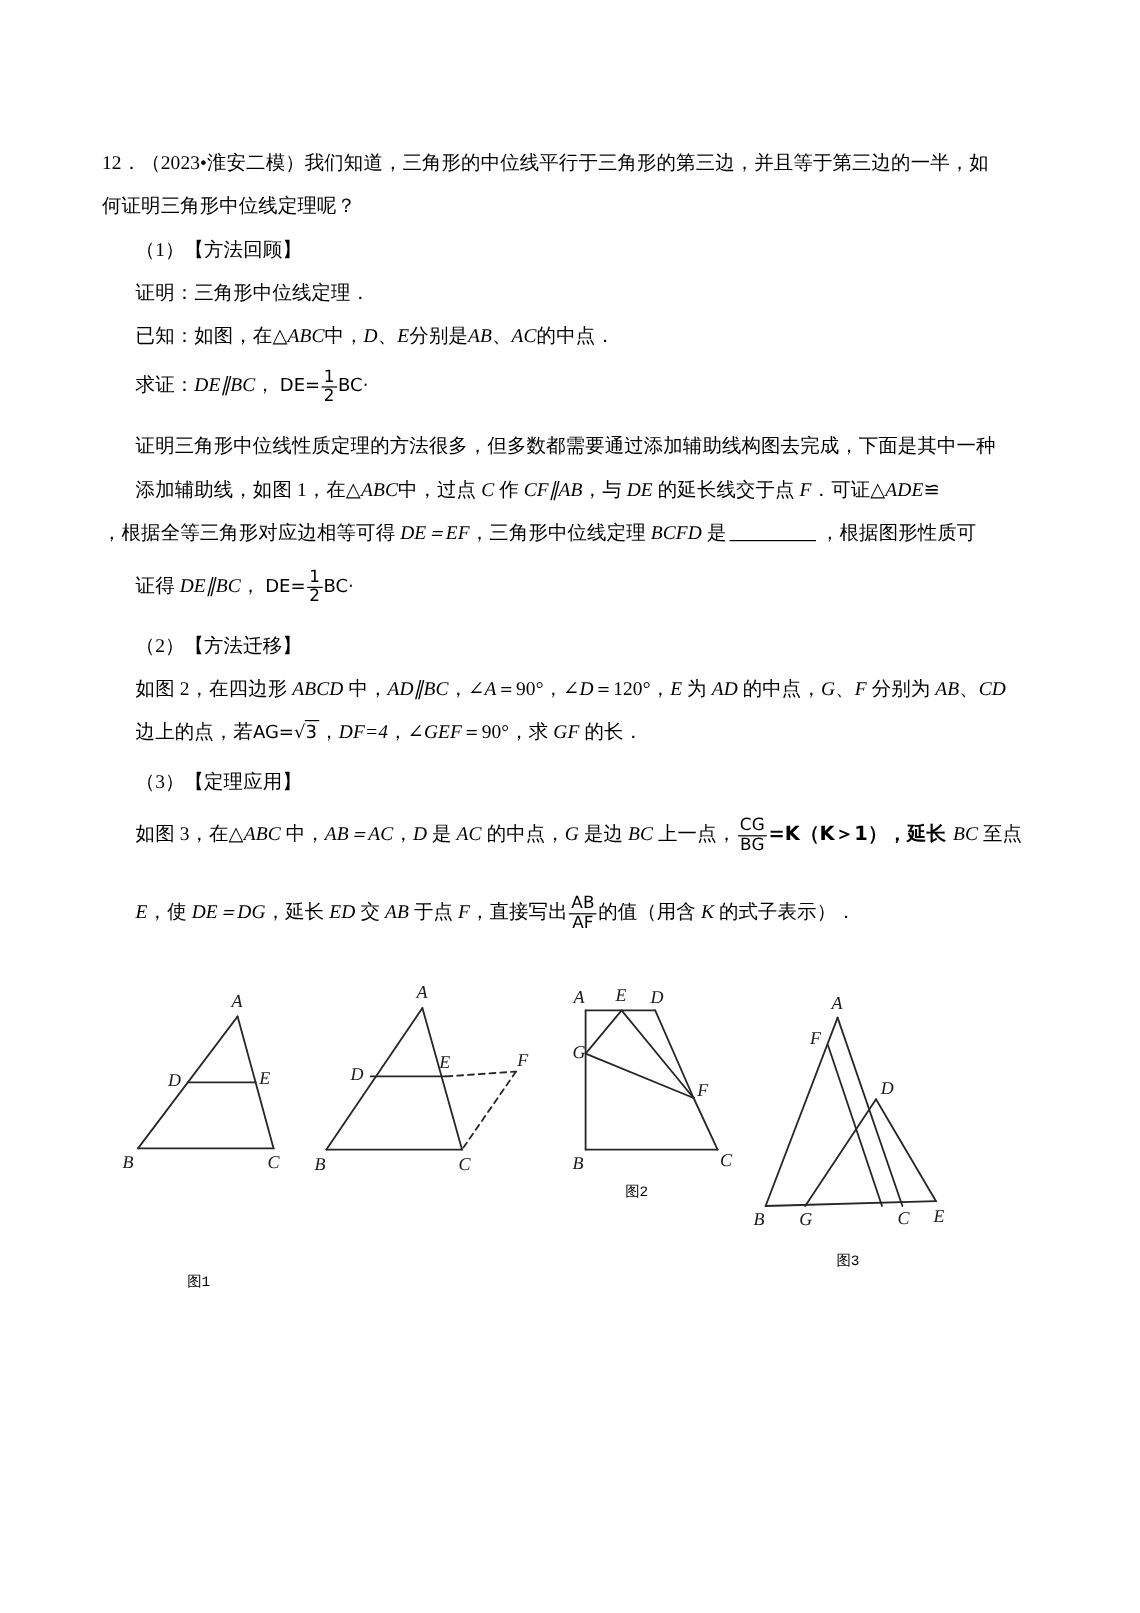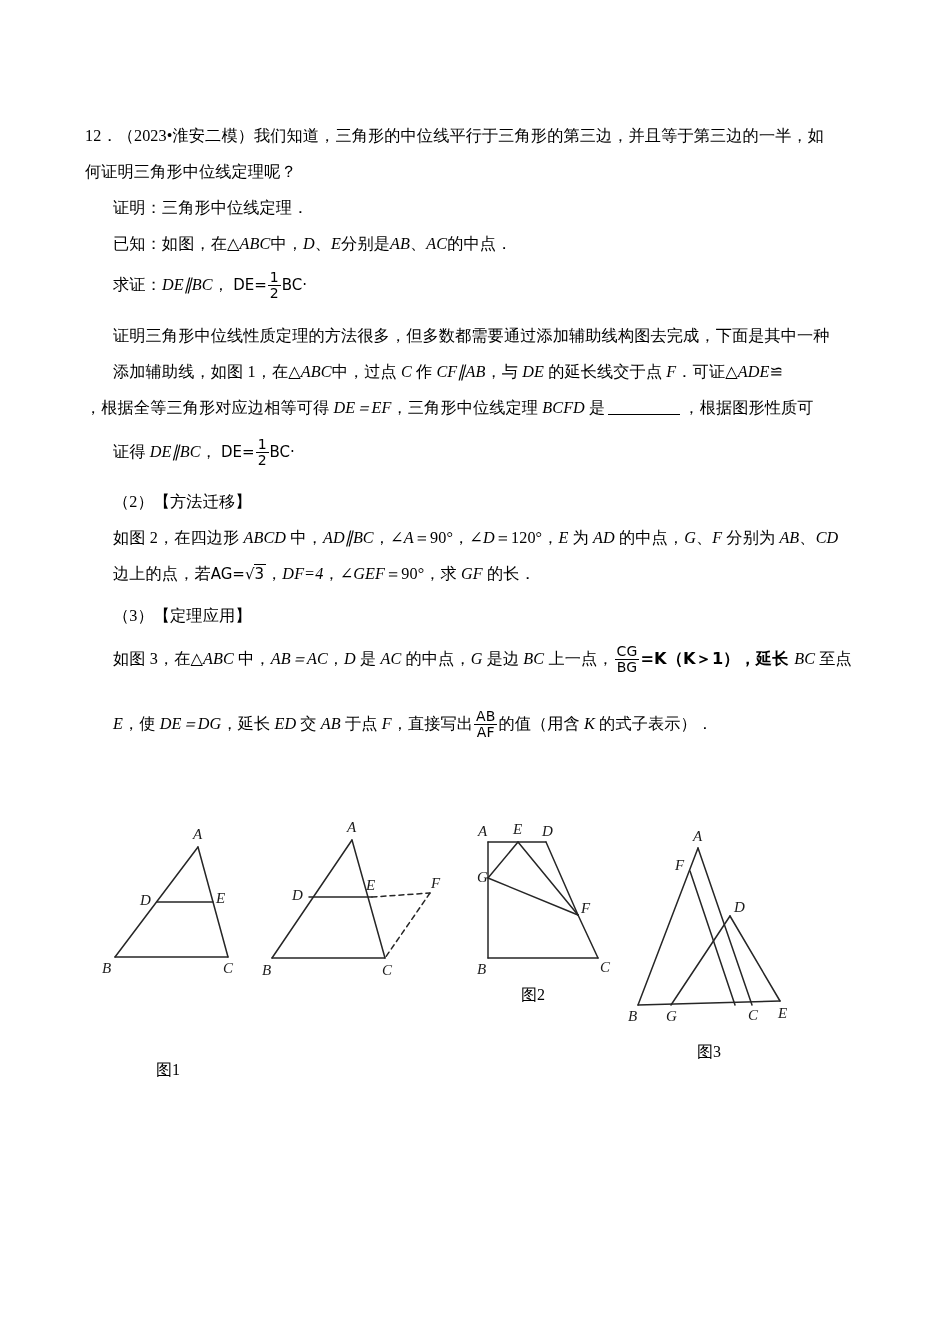--- a/index.html
+++ b/index.html
@@ -76,40 +76,41 @@
     position: absolute;
     left: 0; top: 0;
     width: 950px; height: 1344px;
     pointer-events: none;
   }
   .fig {
     position: absolute;
   }
   .figcap {
     position: absolute;
-    font-size: 16px;
-    font-family: Liberation Serif, serif;
+    font-size: 12px;
+    font-family: Liberation Mono, monospace;
   }
   svg { display: block; overflow: visible; }
   text.lbl {
     font-family: "Liberation Serif", "DejaVu Serif", serif;
     font-style: italic;
     font-size: 15px;
     fill: #1a1a1a;
   }
 </style>
 </head>
 <body>
 
 <div class="page">
 
   <div class="content">
 
     <p class="para"><span>12．</span><span>（2023•淮安二模）</span><span>我们知道，三角形的中位线平行于三角形的第三边，并且等于第三边的一半，如</span><br><span>何证明三角形中位线定理呢？</span></p>
 
+    <p class="para indent">（1）【方法回顾】</p>
 
     <p class="para indent">证明：三角形中位线定理．</p>
 
     <p class="para indent"><span>已知：如图，在△</span><span class="ital">ABC</span><span>中，</span><span class="ital">D</span><span>、</span><span class="ital">E</span><span>分别是</span><span class="ital">AB</span><span>、</span><span class="ital">AC</span><span>的中点．</span></p>
 
     <p class="para indent" style="line-height:46px"><span>求证：</span><span class="ital">DE∥BC</span><span>，</span>&nbsp;<span class="eqexp"><span>DE=</span><span class="frac"><span class="num">1</span><span class="den">2</span></span><span>BC·</span></span></p>
 
     <p class="para indent" style="margin-top:10px"><span>证明三角形中位线性质定理的方法很多，但多数都需要通过添加辅助线构图去完成，下面是其中一种</span><br></p>
 
     <p class="para indent"><span>添加辅助线，如图 1，在△</span><span class="ital">ABC</span><span>中，过点 </span><span class="ital">C</span><span> 作 </span><span class="ital">CF∥AB</span><span>，与 </span><span class="ital">DE</span><span> 的延长线交于点 </span><span class="ital">F</span><span>．可证△</span><span class="ital">ADE</span><span>≌</span></p>

